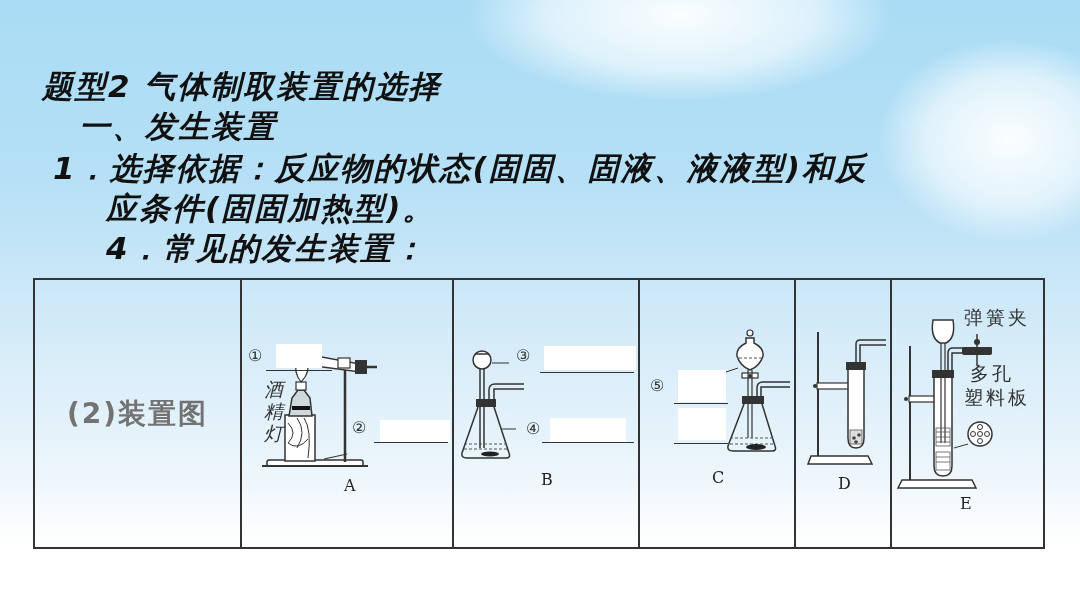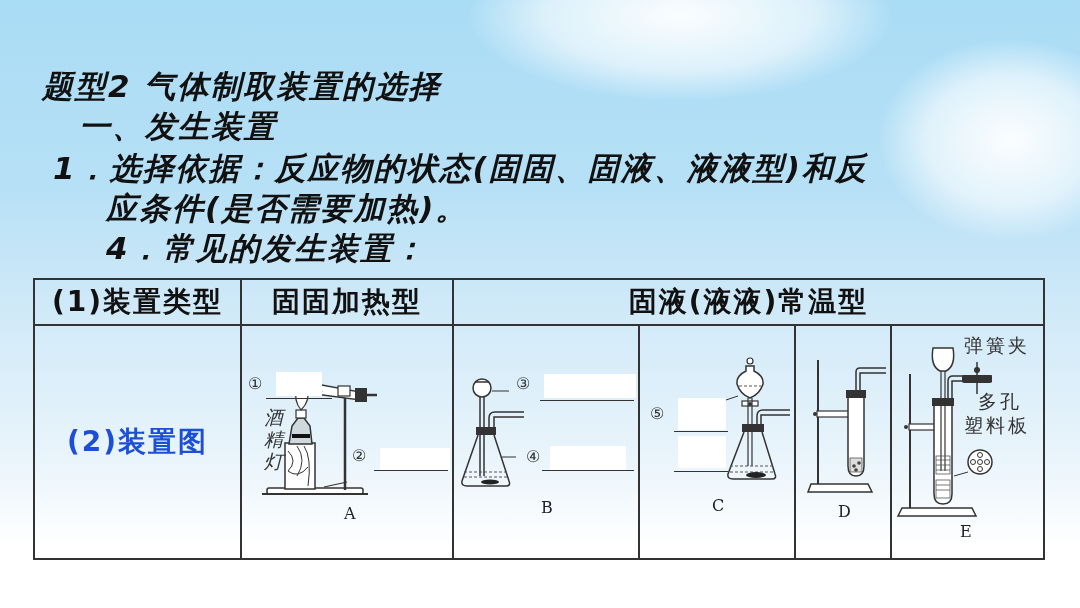--- a/index.html
+++ b/index.html
@@ -10,58 +10,53 @@
   }
   .cloud { position: absolute; border-radius: 50%; background: radial-gradient(ellipse at center, rgba(255,255,255,0.95) 0%, rgba(255,255,255,0.6) 45%, rgba(255,255,255,0) 72%); }
   .text-block { position: absolute; left: 42px; top: 66px; color: #111; font-weight: bold; }
   .line { position: absolute; white-space: nowrap; font-size: 31px; letter-spacing: 2px; line-height: 40px; font-style: italic; }
   table.devices {
     position: absolute; left: 33px; top: 278px; width: 1010px; height: 271px;
     border-collapse: collapse; table-layout: fixed; background: transparent;
   }
   table.devices td, table.devices th { border: 2px solid #333; padding: 0; }
   table.devices th { height: 44px; font-size: 28px; font-weight: bold; color: #111; letter-spacing: 2px; }
-  .row-label { font-size: 28px; font-weight: bold; text-align: center; letter-spacing: 2px; color: #1d4ed8; }
+  .row-label { font-size: 28px; font-weight: bold; text-align: center; letter-spacing: 2px; color: #737373; }
   .cell { position: relative; height: 232px; }
   .cell svg { position: absolute; left: 0; top: 0; }
   .blank { position: absolute; background: #ffffff; }
   .uline { position: absolute; height: 0; border-top: 1.5px solid #333; }
   .circ { position: absolute; font-family: "DejaVu Serif", serif; font-size: 16px; color: #333; }
   .lbl { position: absolute; font-family: "DejaVu Serif", "Liberation Serif", serif; font-size: 16px; color: #222; }
   .cnlbl { position: absolute; font-family: "DejaVu Serif", serif; font-size: 19px; color: #333; letter-spacing: 3px; line-height: 22px; }
 </style>
 </head>
 <body>
 
 <div class="cloud" style="left:470px;top:-70px;width:420px;height:170px;"></div>
 <div class="cloud" style="left:880px;top:40px;width:260px;height:200px;"></div>
 
 <div class="text-block">
   <div class="line" style="left:0;top:0;">题型2  气体制取装置的选择</div>
   <div class="line" style="left:0;top:40px;margin-left:37px;">一、发生装置</div>
   <div class="line" style="left:11px;top:82px;">1．选择依据：反应物的状态(固固、固液、液液型)和反</div>
-  <div class="line" style="left:64px;top:122px;">应条件(是否需要加热)。</div>
+  <div class="line" style="left:64px;top:122px;">应条件(固固加热型)。</div>
   <div class="line" style="left:64px;top:162px;">4．常见的发生装置：</div>
 </div>
 
 <table class="devices">
   <colgroup>
     <col style="width:207px">
       <col style="width:212px">
       <col style="width:186px">
       <col style="width:156px">
       <col style="width:96px">
       <col style="width:153px">
   </colgroup>
   <tbody>
-      <tr>
-    <th>(1)装置类型</th>
-    <th>固固加热型</th>
-    <th colspan="4">固液(液液)常温型</th>
-  </tr>
   <tr>
     <td class="row-label">(2)装置图</td>
 
     <td>
       <div class="cell">
         <svg width="212" height="224" viewBox="0 0 212 224">
           <line x1="82" y1="161" x2="105" y2="156" stroke="#333" stroke-width="1.2"></line>
           <rect x="25" y="162" width="96" height="6" fill="#fff" stroke="#333" stroke-width="1.5" rx="2"></rect>
           <line x1="20" y1="168" x2="126" y2="168" stroke="#333" stroke-width="2"></line>
           <line x1="103" y1="62" x2="103" y2="164" stroke="#333" stroke-width="2.5"></line>
@@ -192,20 +187,20 @@
             <line x1="62" y1="150" x2="76" y2="146" stroke="#333" stroke-width="1"></line>
             <circle cx="88" cy="136" r="12" fill="#fff" stroke="#333" stroke-width="1.5"></circle>
             <circle cx="88" cy="129" r="2.5" fill="#fff" stroke="#333"></circle>
             <circle cx="88" cy="143" r="2.5" fill="#fff" stroke="#333"></circle>
             <circle cx="81" cy="136" r="2.5" fill="#fff" stroke="#333"></circle>
             <circle cx="95" cy="136" r="2.5" fill="#fff" stroke="#333"></circle>
             <circle cx="88" cy="136" r="2.5" fill="#fff" stroke="#333"></circle>
           </g>
         </svg>
         <span class="cnlbl" style="left:72px;top:8px;">弹簧夹</span>
-        <span class="cnlbl" style="left:86px;top:64px;">多孔</span>
+        <span class="cnlbl" style="left:78px;top:64px;">多孔</span>
         <span class="cnlbl" style="left:72px;top:88px;">塑料板</span>
         <span class="lbl" style="left:68px;top:196px;">E</span>
       </div>
     </td>
   </tr>
 </tbody>
   </table>
 
 </body></html>

